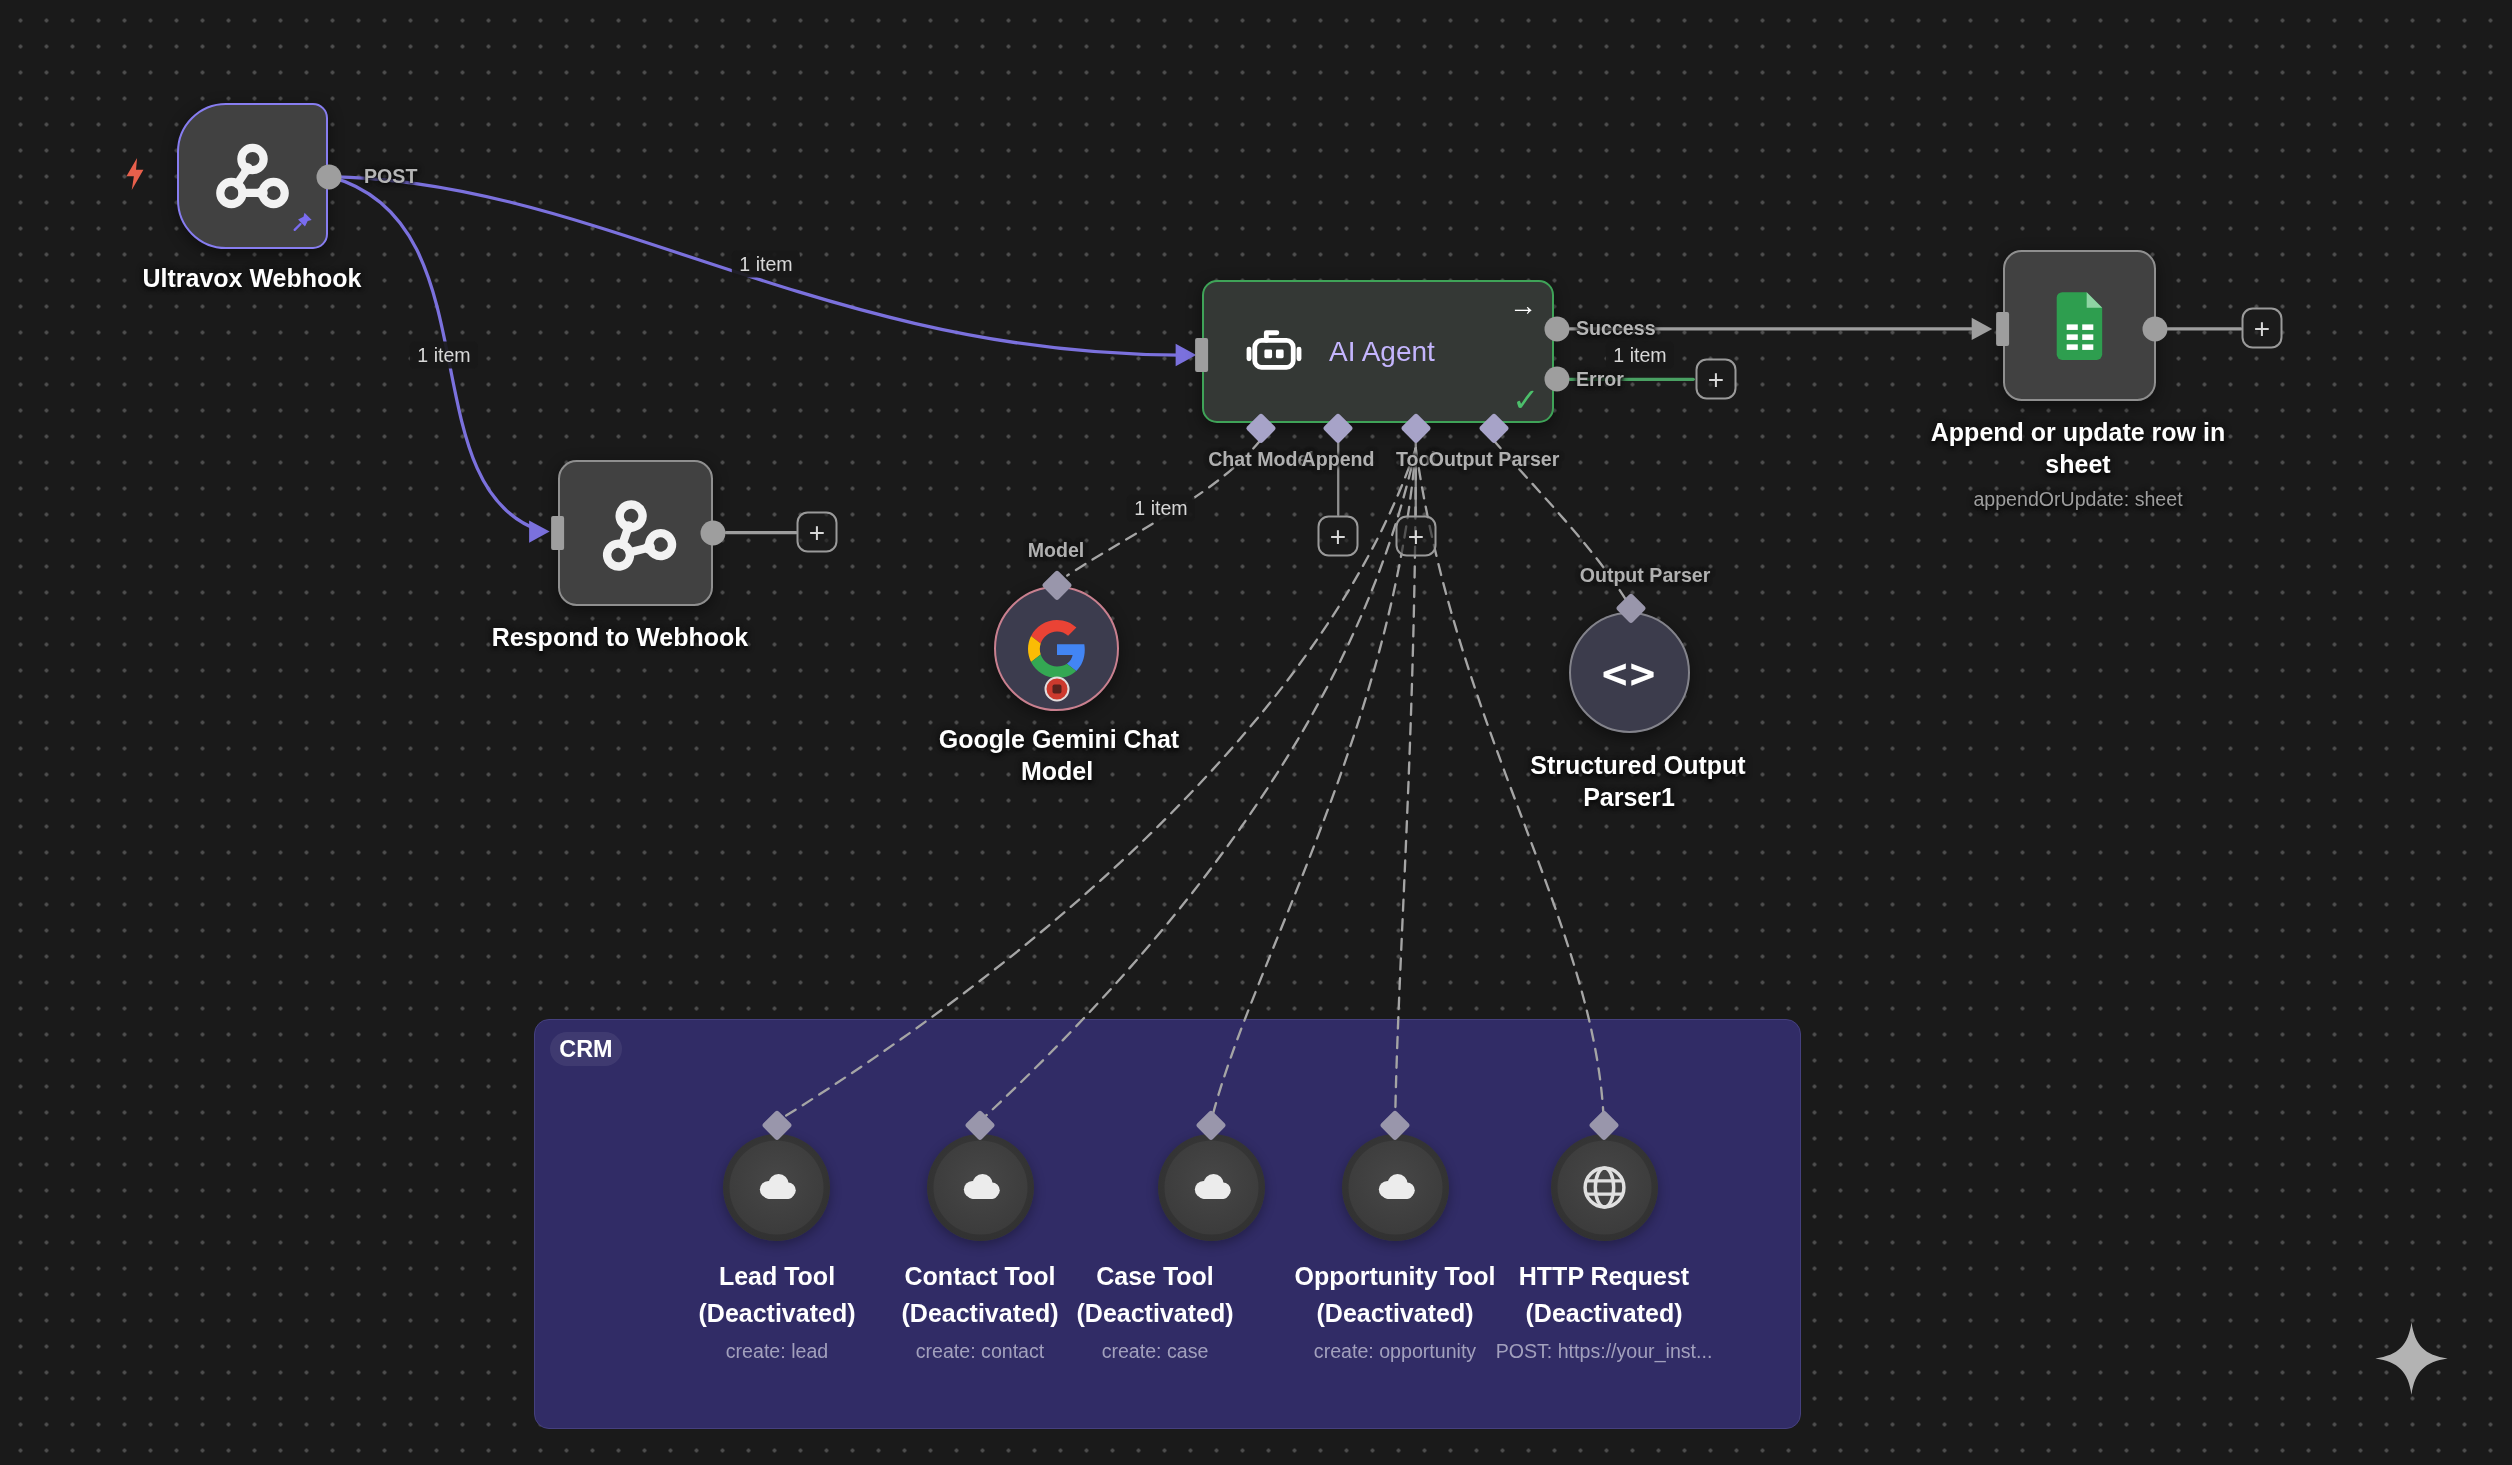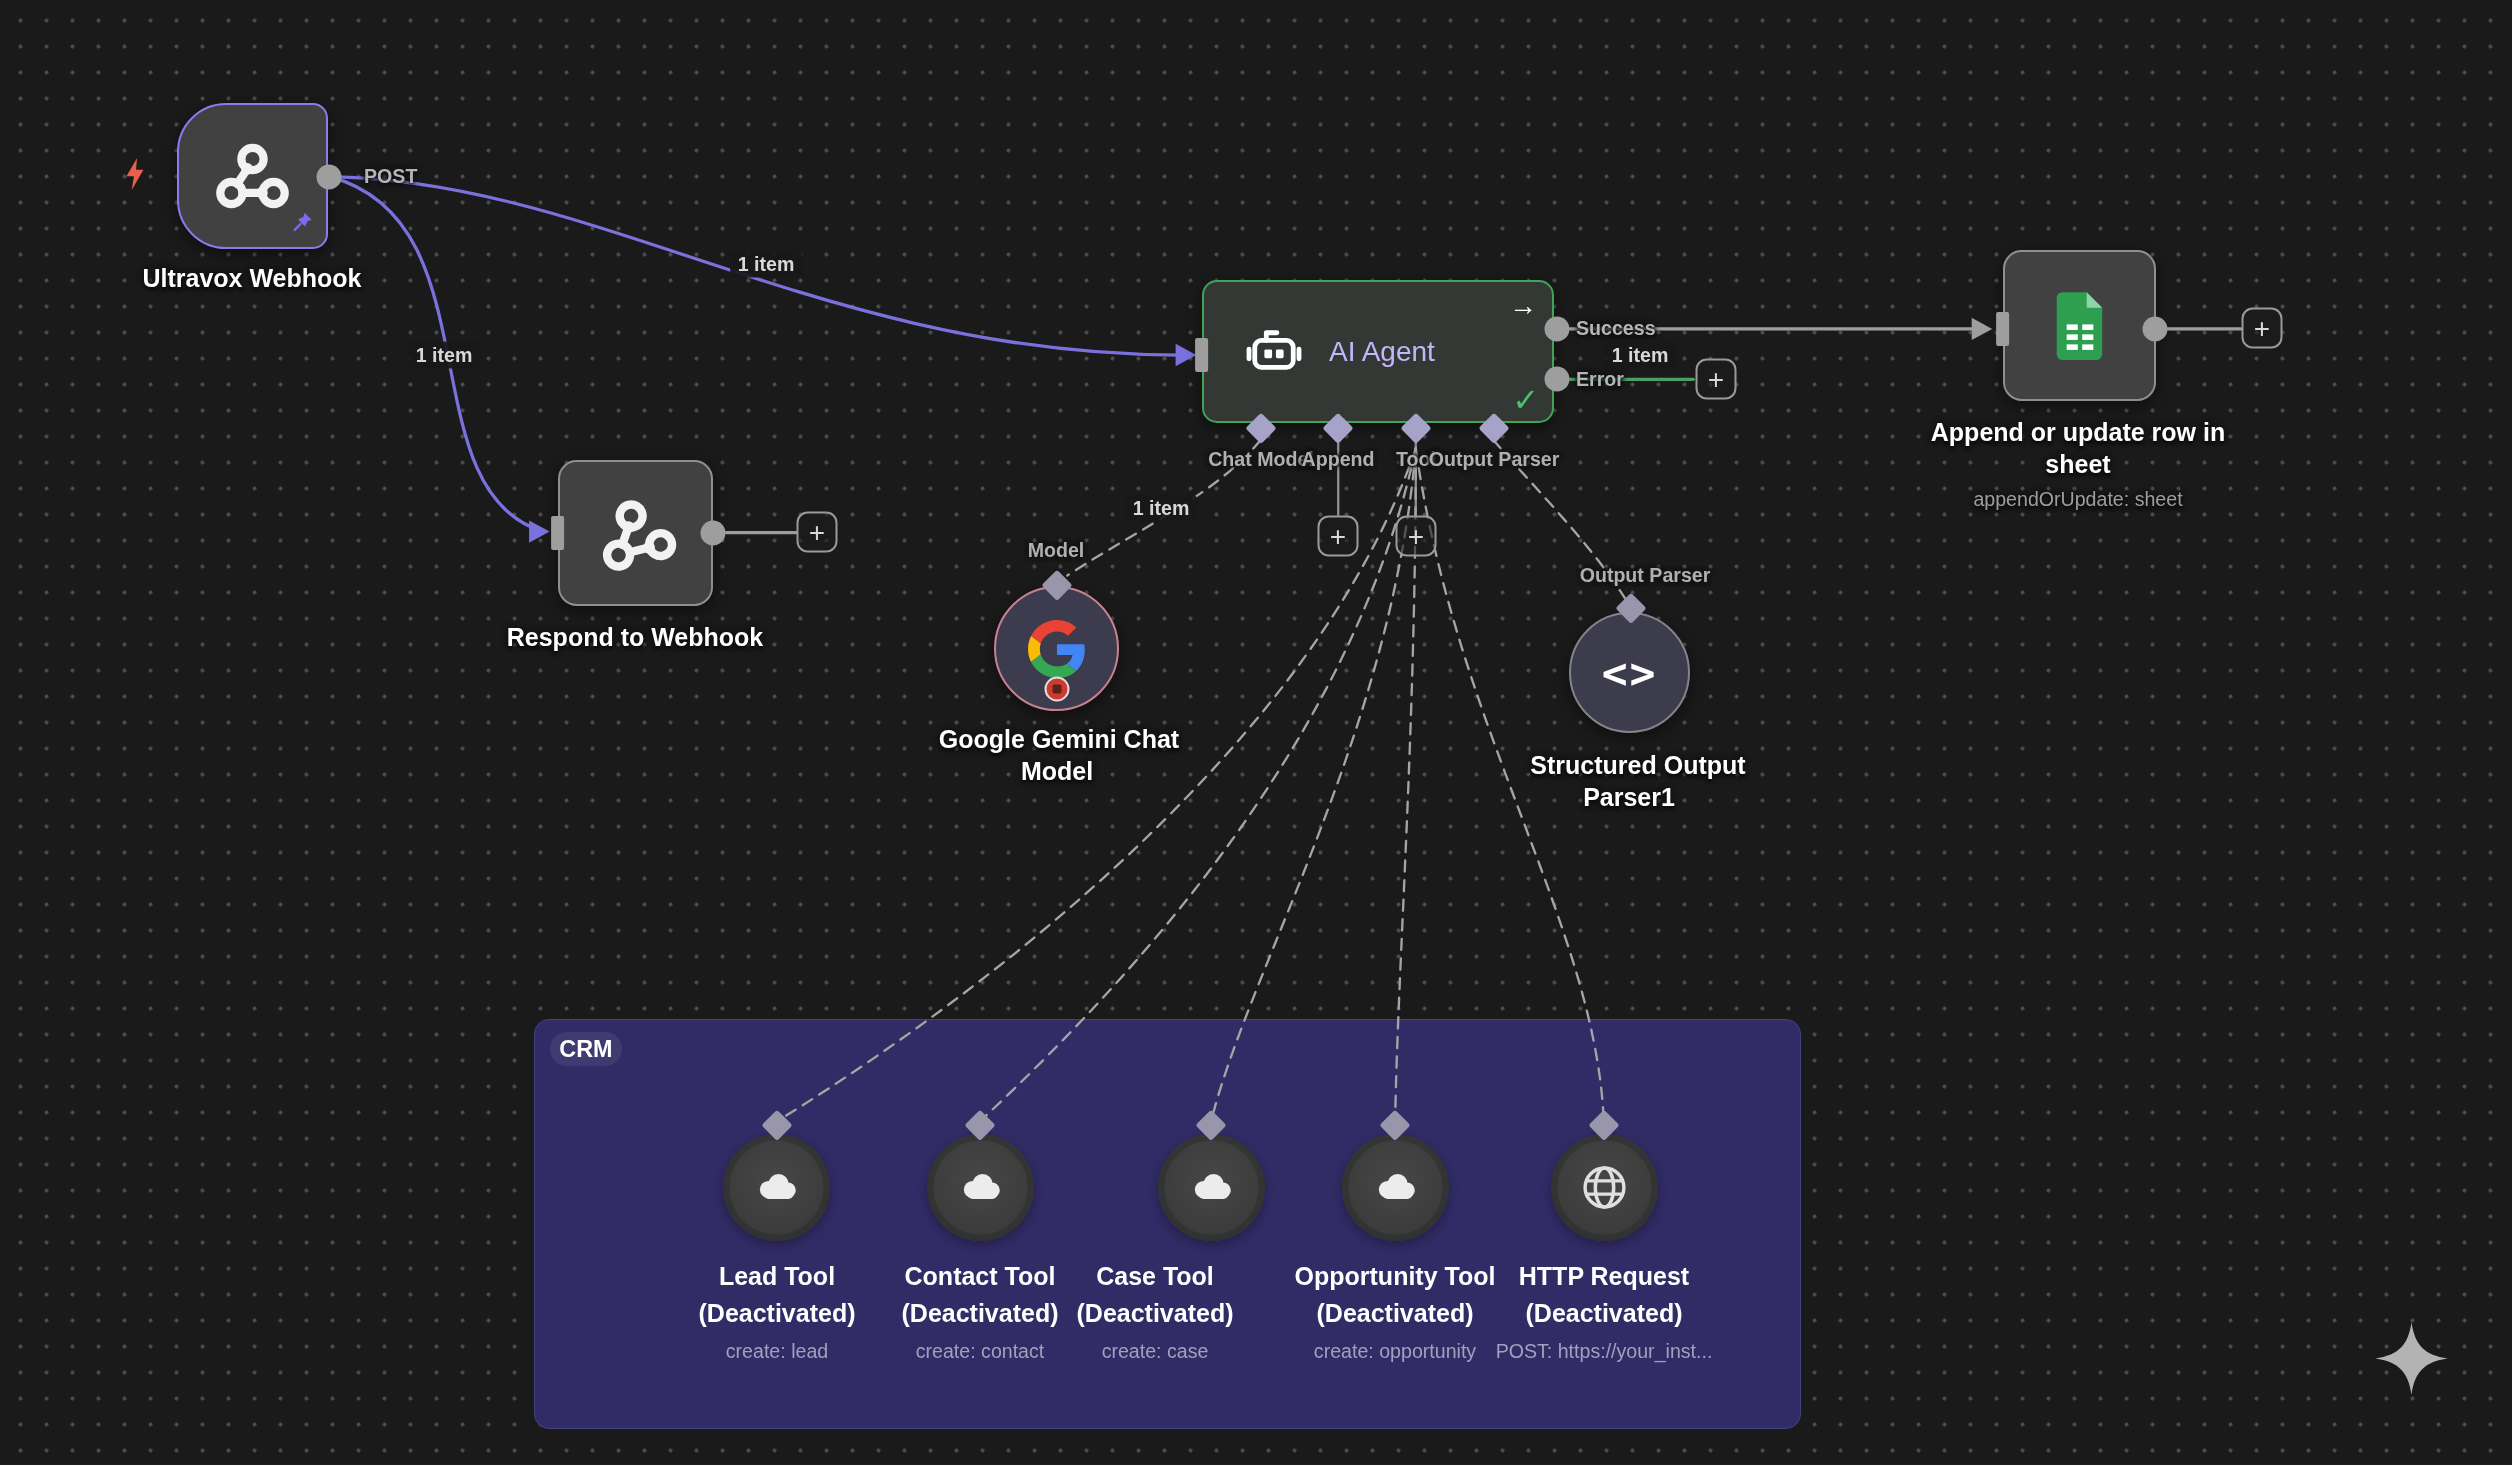--- a/index.html
+++ b/index.html
@@ -53,21 +53,21 @@
   .lbl{position:absolute;z-index:3;color:#fff;font-weight:600;font-size:25px;
     transform:translateX(-50%);white-space:nowrap;}
   .sub{position:absolute;z-index:3;color:#9e9e9e;font-weight:400;font-size:19.6px;
     transform:translateX(-50%);white-space:nowrap;}
   .port-name{position:absolute;z-index:3;color:#b5b5b5;font-weight:600;font-size:19.6px;
     transform:translateY(-50%);white-space:nowrap;}
   .conn-lbl{position:absolute;z-index:3;color:#b0b0b0;font-weight:600;font-size:19.6px;
     transform:translateX(-50%);white-space:nowrap;
     text-shadow:0 0 4.7px #161616,0 0 5.6px #161616,1.9px 0 3.7px #161616,-1.9px 0 3.7px #161616;}
   .wire-label{position:absolute;z-index:3;transform:translate(-50%,-50%);font-size:19.6px;
-    font-weight:700;color:#d8d8d8;background:rgba(24,24,24,.92);padding:1.9px 7.5px;border-radius:4.7px;
+    font-weight:400;color:#d8d8d8;background:rgba(24,24,24,.92);padding:1.9px 7.5px;border-radius:4.7px;
     white-space:nowrap;}
   .agent-title{color:#c4b5fd;font-size:28px;font-weight:500;}
   .agent-arrow{position:absolute;right:15px;top:7.5px;color:#fff;font-size:28px;font-weight:700;}
   .agent-check{position:absolute;right:13px;bottom:1.9px;color:#4cbf6b;font-size:32px;font-weight:700;}
   .tool-label{position:absolute;z-index:3;width:374px;transform:translateX(-50%);text-align:center;}
   .tool-label .t1{display:block;color:#fff;font-weight:700;font-size:25px;line-height:36px;}
   .tool-label .t2{display:block;color:#fff;font-weight:600;font-size:25px;line-height:39px;}
   .tool-label .t3{display:block;color:#a2a0bd;font-weight:400;font-size:19.6px;line-height:37px;}
   .badge{position:absolute;z-index:5;}
   .gemini-badge{position:absolute;z-index:5;width:25px;height:25px;border-radius:50%;
@@ -143,21 +143,21 @@
       </g>
       <circle cx="40" cy="46" r="5" fill="#f2f2f2"></circle>
         <circle cx="27.5" cy="25.5" r="5" fill="#f2f2f2"></circle>
     </svg>
   </div>
   <div class="port-square" style="left:555px;top:533px;"></div>
   <div class="port-circle" style="left:713px;top:533px;"></div>
   <div class="plus-btn" style="left:817px;top:532px;">
     <span>+</span>
     </div>
-  <div class="lbl shadowtext" style="left:635px;top:623px;">Respond to Webhook</div>
+  <div class="lbl shadowtext" style="left:620px;top:623px;">Respond to Webhook</div>
 
   <div class="node agent" style="left:1202px;top:280px;width:352px;height:143px;">
     <svg viewBox="0 0 64 52" width="62" height="50">
       <g fill="none" stroke="#fff" stroke-width="5" stroke-linejoin="round" stroke-linecap="round">
         <path d="M24 14 V6 H35"></path>
         <rect x="12" y="14" width="40" height="28" rx="7"></rect>
         <path d="M6 23 v10"></path>
           <path d="M58 23 v10"></path>
       </g>
       <rect x="22" y="23.5" width="8" height="9" rx="1.5" fill="#fff"></rect>

